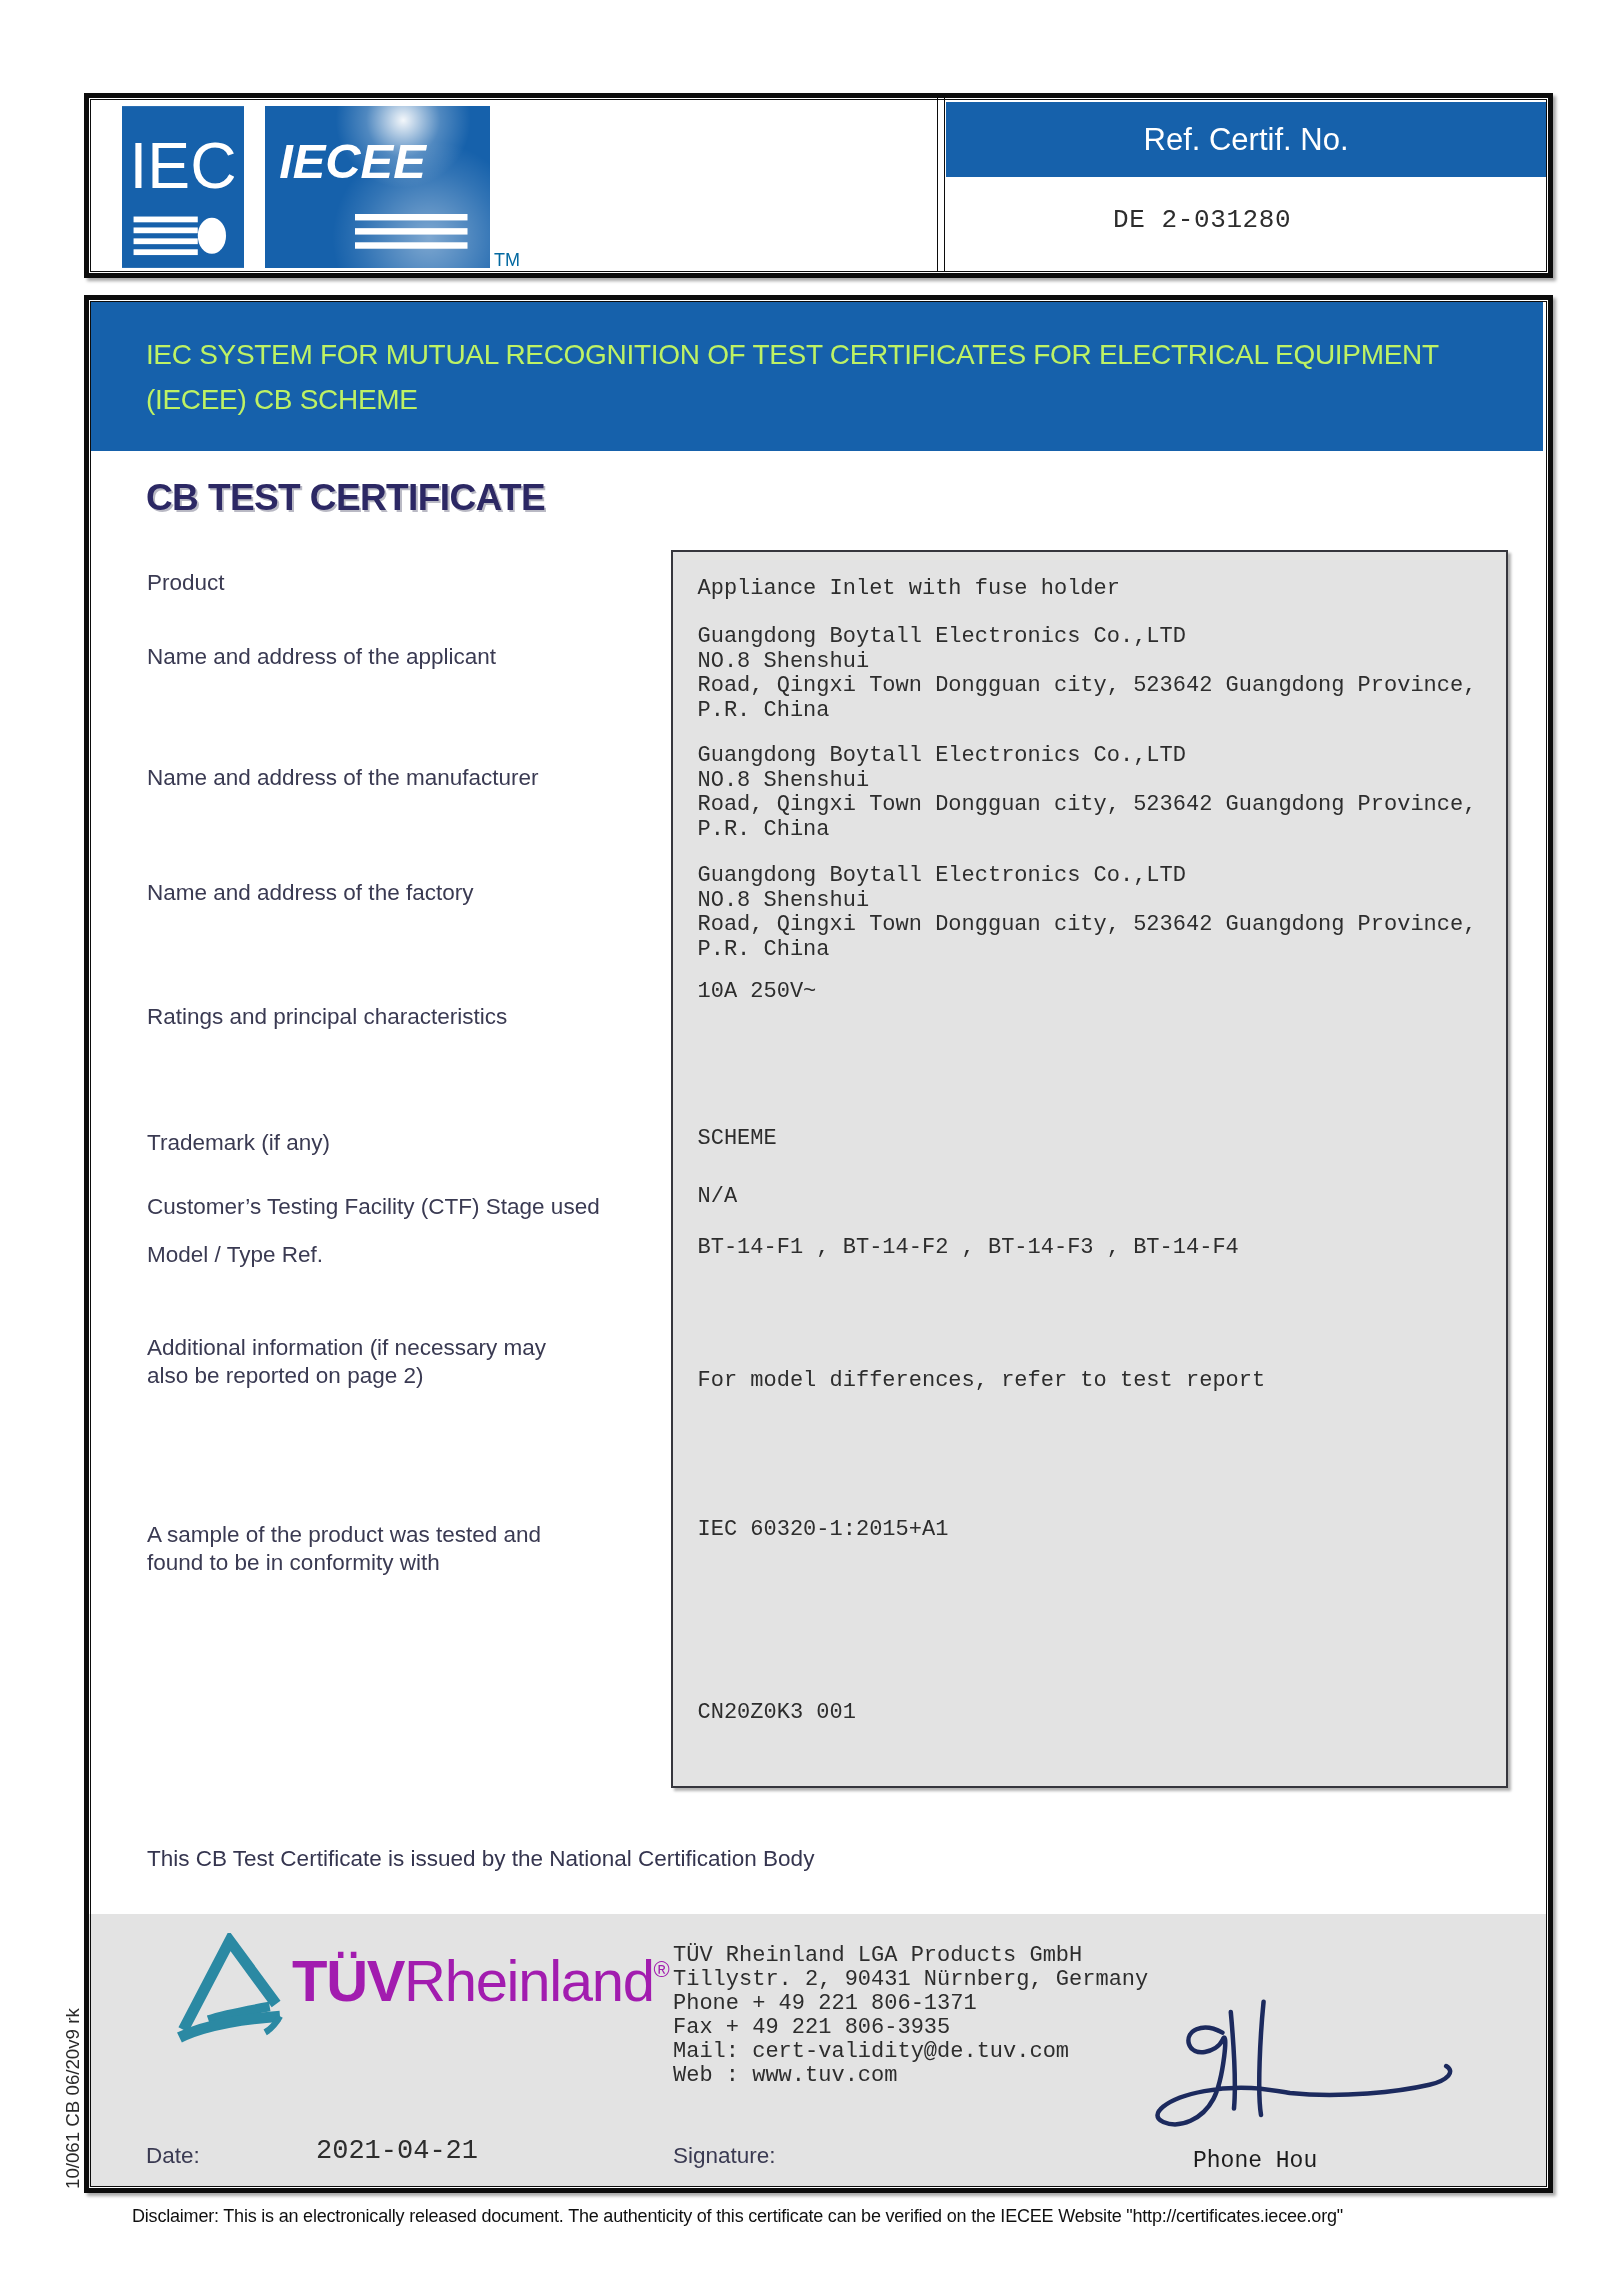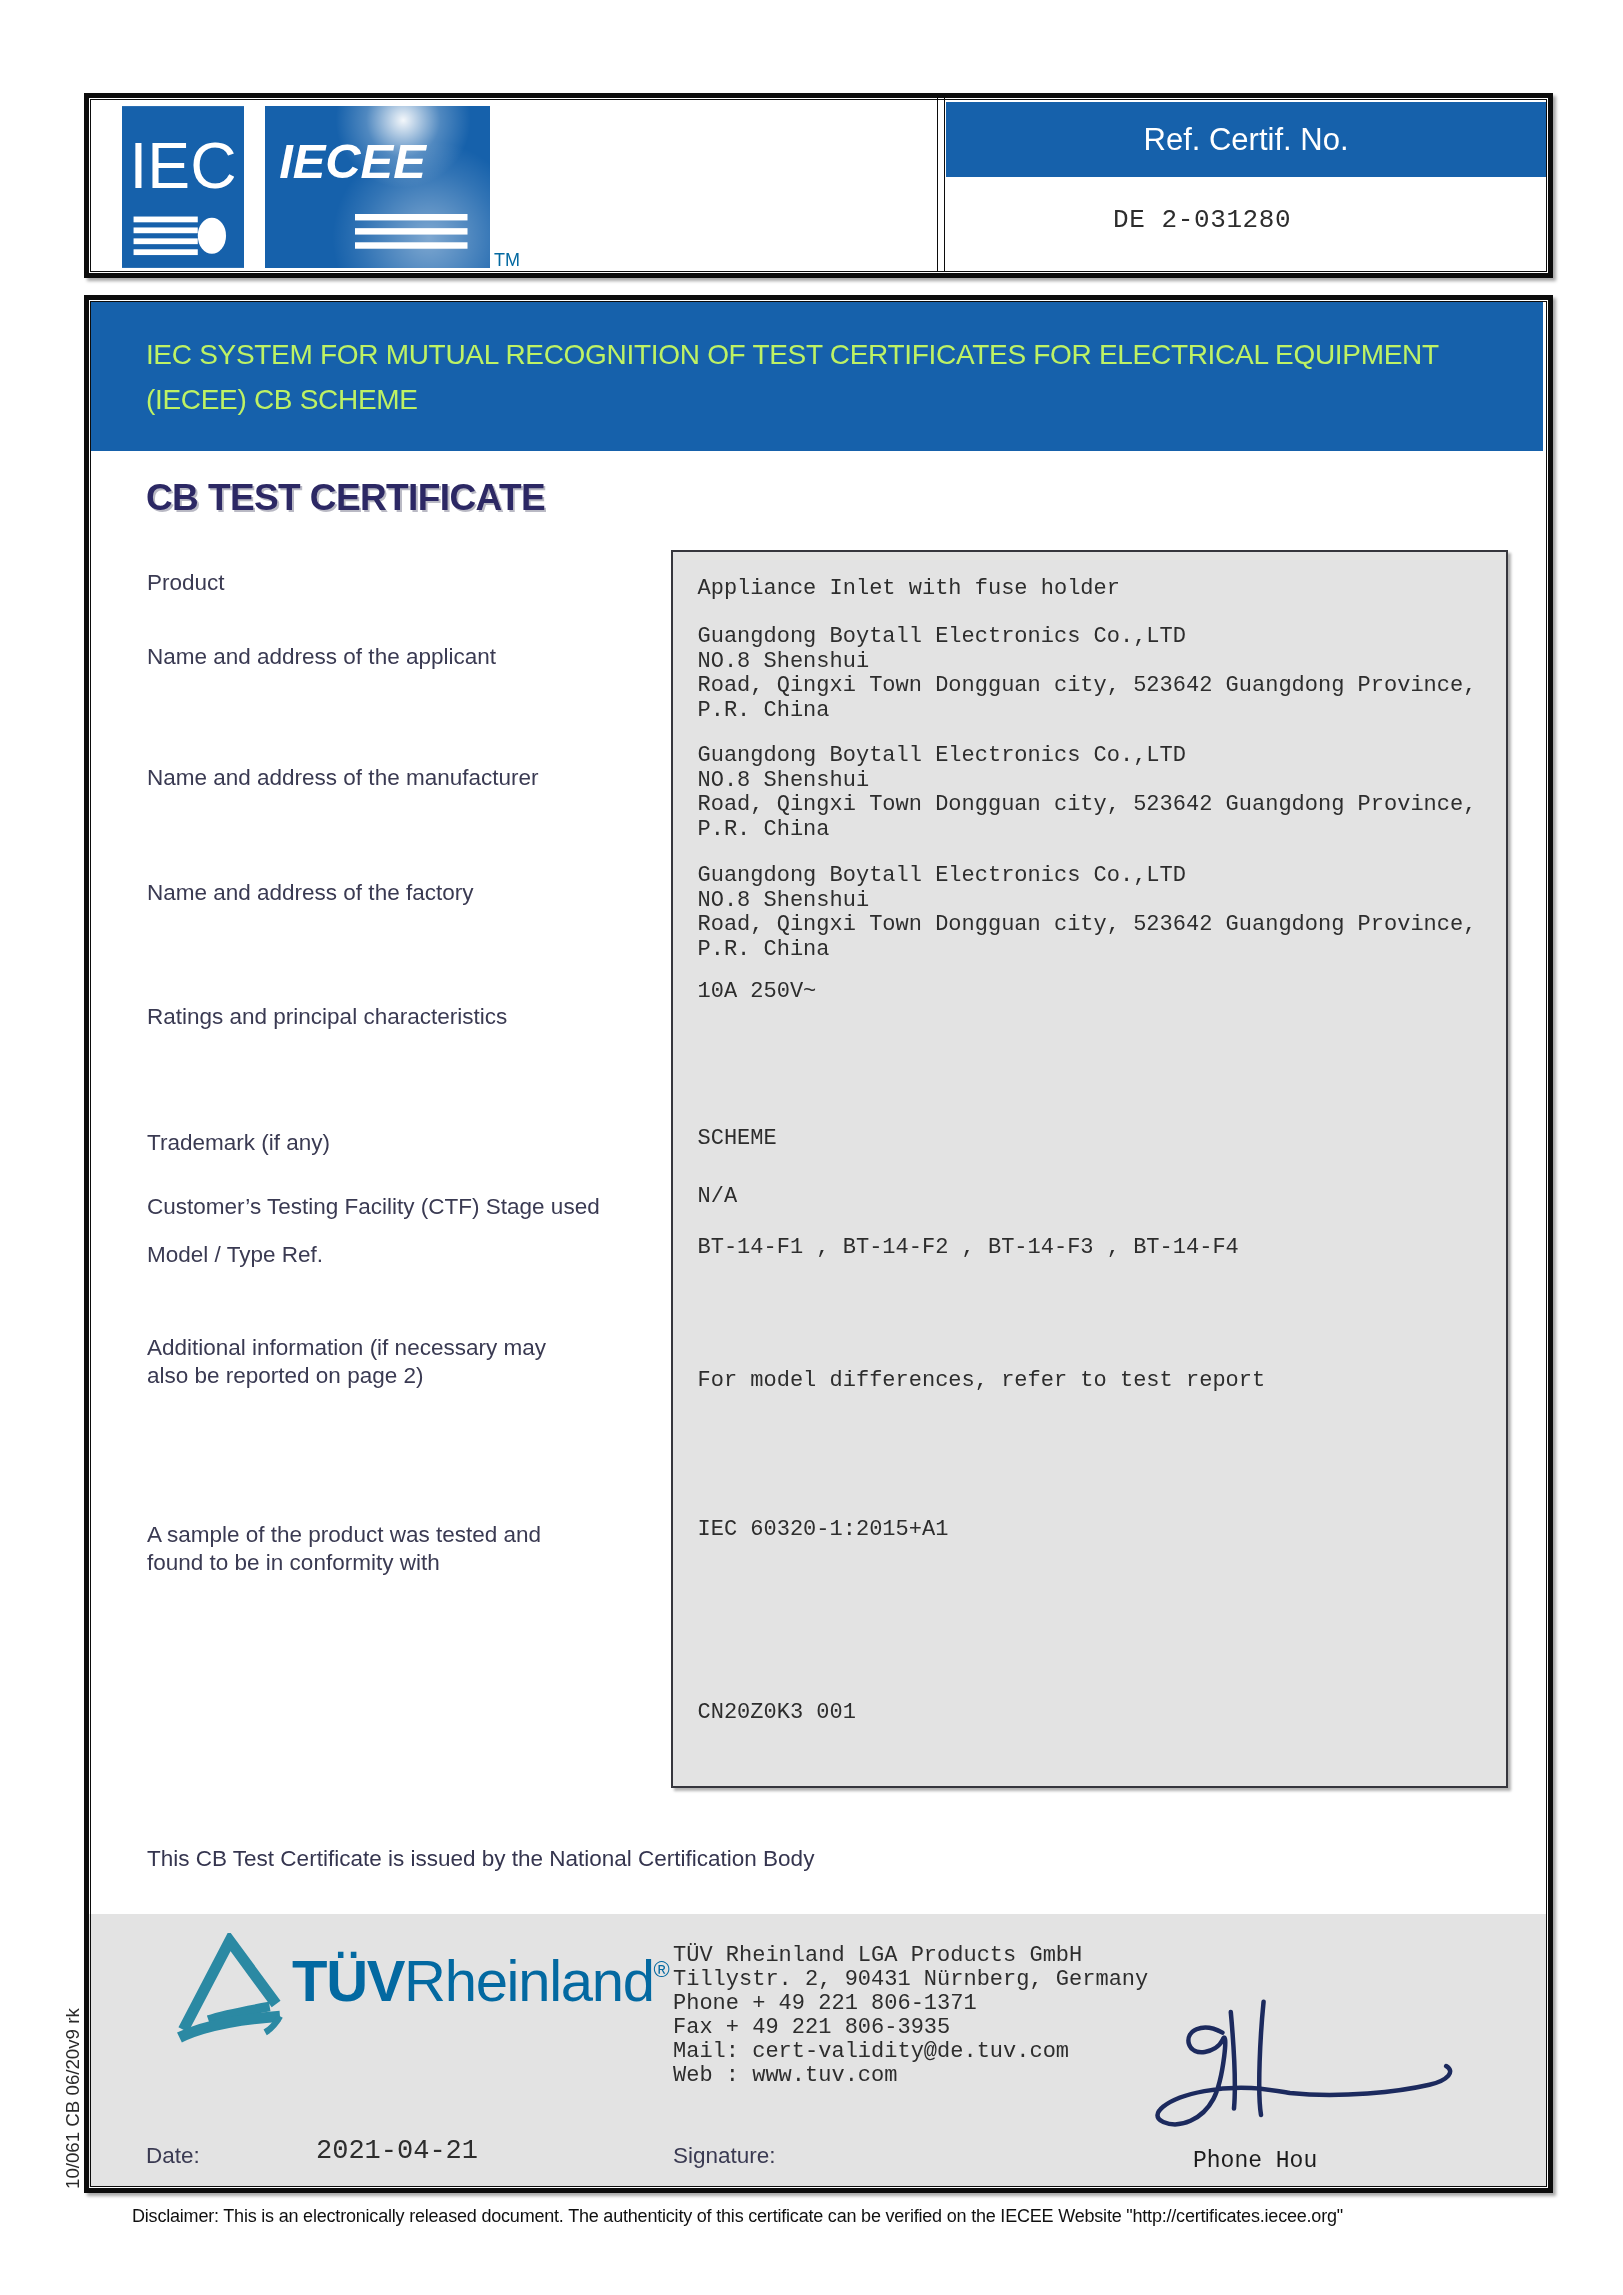--- a/index.html
+++ b/index.html
@@ -14,21 +14,21 @@
   .label{position:absolute;color:#3a3a52;font-size:22.5px;line-height:28px;white-space:pre-line;}
   .mono{position:absolute;font-family:"Liberation Mono", monospace;color:#2d2d2d;
         font-size:22px;line-height:24.5px;white-space:pre-line;}
   .banner-text{color:#bef264;font-size:28px;line-height:45px;letter-spacing:-0.3px;}
   #title{color:#2c2864;font-size:37px;font-weight:bold;letter-spacing:-0.6px;
          text-shadow:1.9px 1.9px 0.6px #b9b9c4;}
   #values-panel{position:absolute;box-sizing:border-box;background:#e3e3e3;
                 border:2.6px solid #36363d;box-shadow:2.6px 2.6px 2.6px rgba(0,0,0,.3);}
   #issuer-footer{position:absolute;background:#e3e3e3;}
   #ref-label{color:#fff;font-size:31px;text-align:center;}
-  .wordmark{color:#0369a1;font-size:58px;letter-spacing:-1.3px;white-space:nowrap;}
+  .wordmark{color:#a21caf;font-size:58px;letter-spacing:-1.3px;white-space:nowrap;}
   .wordmark .b{font-weight:bold;}
   .wordmark .r{font-size:22px;vertical-align:24.5px;font-weight:normal;}
   #side-note{position:absolute;transform:rotate(-90deg);transform-origin:0 0;
              font-size:18.7px;color:#2a2a2a;white-space:nowrap;letter-spacing:0;}
   #disclaimer{position:absolute;font-size:18px;color:#101010;letter-spacing:-0.2px;white-space:nowrap;}
   svg text{font-family:"Liberation Sans", sans-serif;}
 </style>
 </head>
 <body>
 

